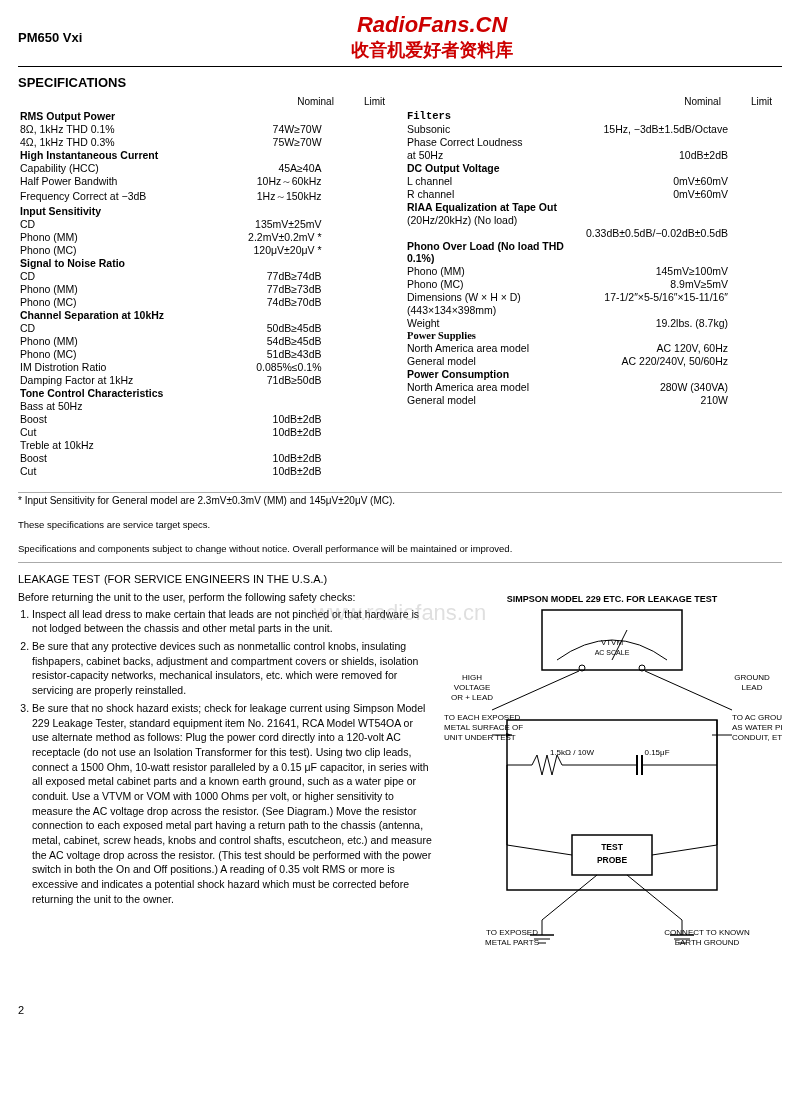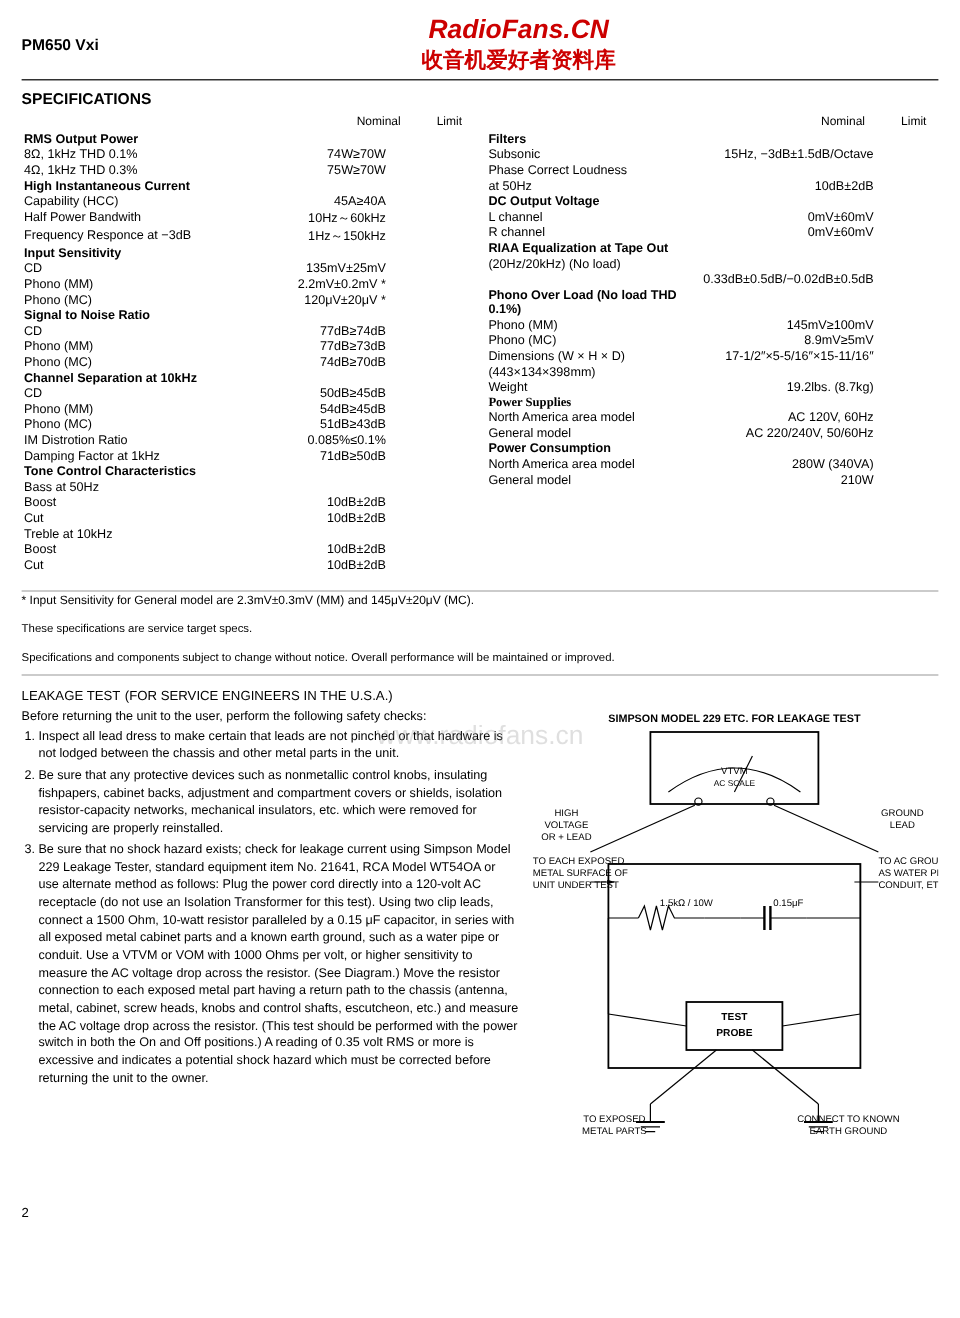--- a/index.html
+++ b/index.html
@@ -222,21 +222,21 @@
       <td class="spec-label spec-label-indent" style="">Capability (HCC)</td>
       <td class="spec-value">45A≥40A</td>
       <td class="spec-limit"></td>
     </tr>
               <tr>
       <td class="spec-label" style="">Half Power Bandwith</td>
       <td class="spec-value">10Hz～60kHz</td>
       <td class="spec-limit"></td>
     </tr>
               <tr>
-      <td class="spec-label" style="">Frequency Responce at −3dB</td>
+      <td class="spec-label" style="">Frequency Correct at −3dB</td>
       <td class="spec-value">1Hz～150kHz</td>
       <td class="spec-limit"></td>
     </tr>
               <tr>
       <td class="spec-label" style="font-weight:bold;">Input Sensitivity</td>
       <td class="spec-value"></td>
       <td class="spec-limit"></td>
     </tr>
               <tr>
       <td class="spec-label spec-label-indent" style="">CD</td>
@@ -343,21 +343,21 @@
       </div>
 
       <div class="specs-col">
         <div class="nominal-limit-header">
           <span>Nominal</span>
           <span>Limit</span>
         </div>
         <table class="specs-table">
           <tbody id="right-specs-body">
               <tr>
-      <td class="spec-label" style="font-weight:bold;">Filters</td>
+      <td class="spec-label" style="font-weight:bold;font-family:Liberation Mono, monospace;">Filters</td>
       <td class="spec-value"></td>
       <td class="spec-limit"></td>
     </tr>
               <tr>
       <td class="spec-label spec-label-indent" style="">Subsonic</td>
       <td class="spec-value">15Hz, −3dB±1.5dB/Octave</td>
       <td class="spec-limit"></td>
     </tr>
               <tr>
       <td class="spec-label spec-label-indent" style="">Phase Correct Loudness</td>

